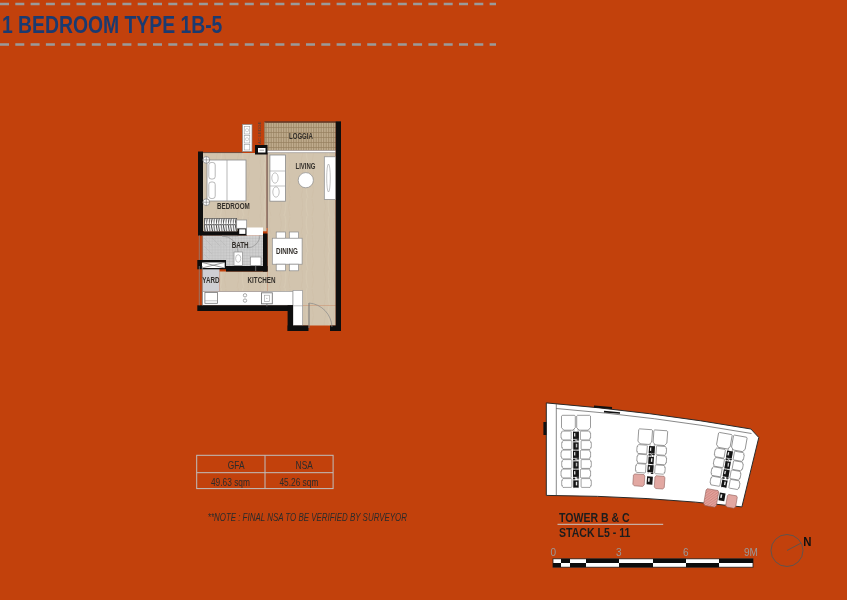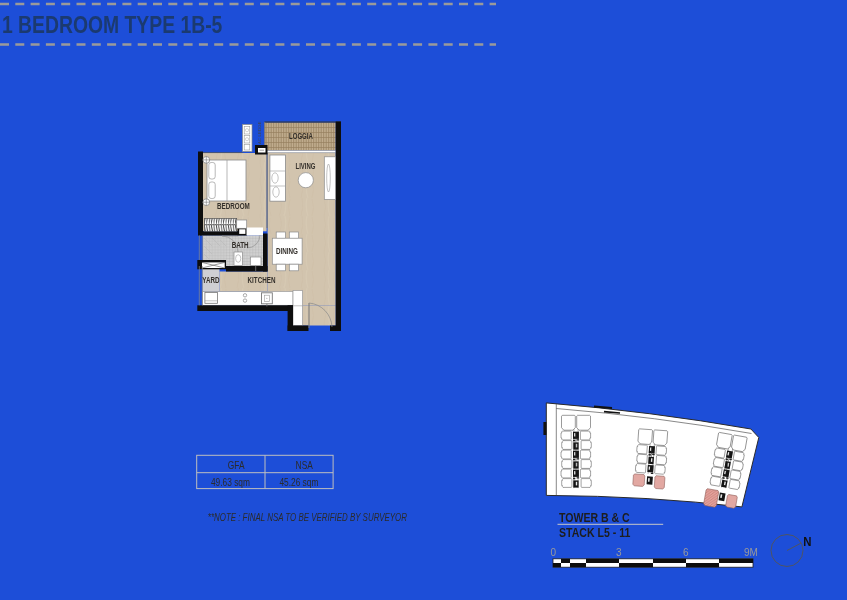--- a/index.html
+++ b/index.html
@@ -1,16 +1,16 @@
 <!DOCTYPE html>
 <html><head>
 <meta charset="utf-8">
 <style>
   html,body{margin:0;padding:0;background:#ffffff;}
-  #page{position:relative;width:847px;height:600px;background:#1d4ed8;overflow:hidden;
+  #page{position:relative;width:847px;height:600px;background:#c2410c;overflow:hidden;
         font-family:"Liberation Sans",sans-serif;text-align:center;}
   svg{position:absolute;left:0;top:0;}
 </style>
 </head>
 <body>
 <div id="page">
 <svg width="847" height="600" viewBox="0 0 847 600">
 <defs>
   <pattern id="wood" width="64" height="18" patternUnits="userSpaceOnUse">
     <rect width="64" height="18" fill="#d2c4ae"></rect>

